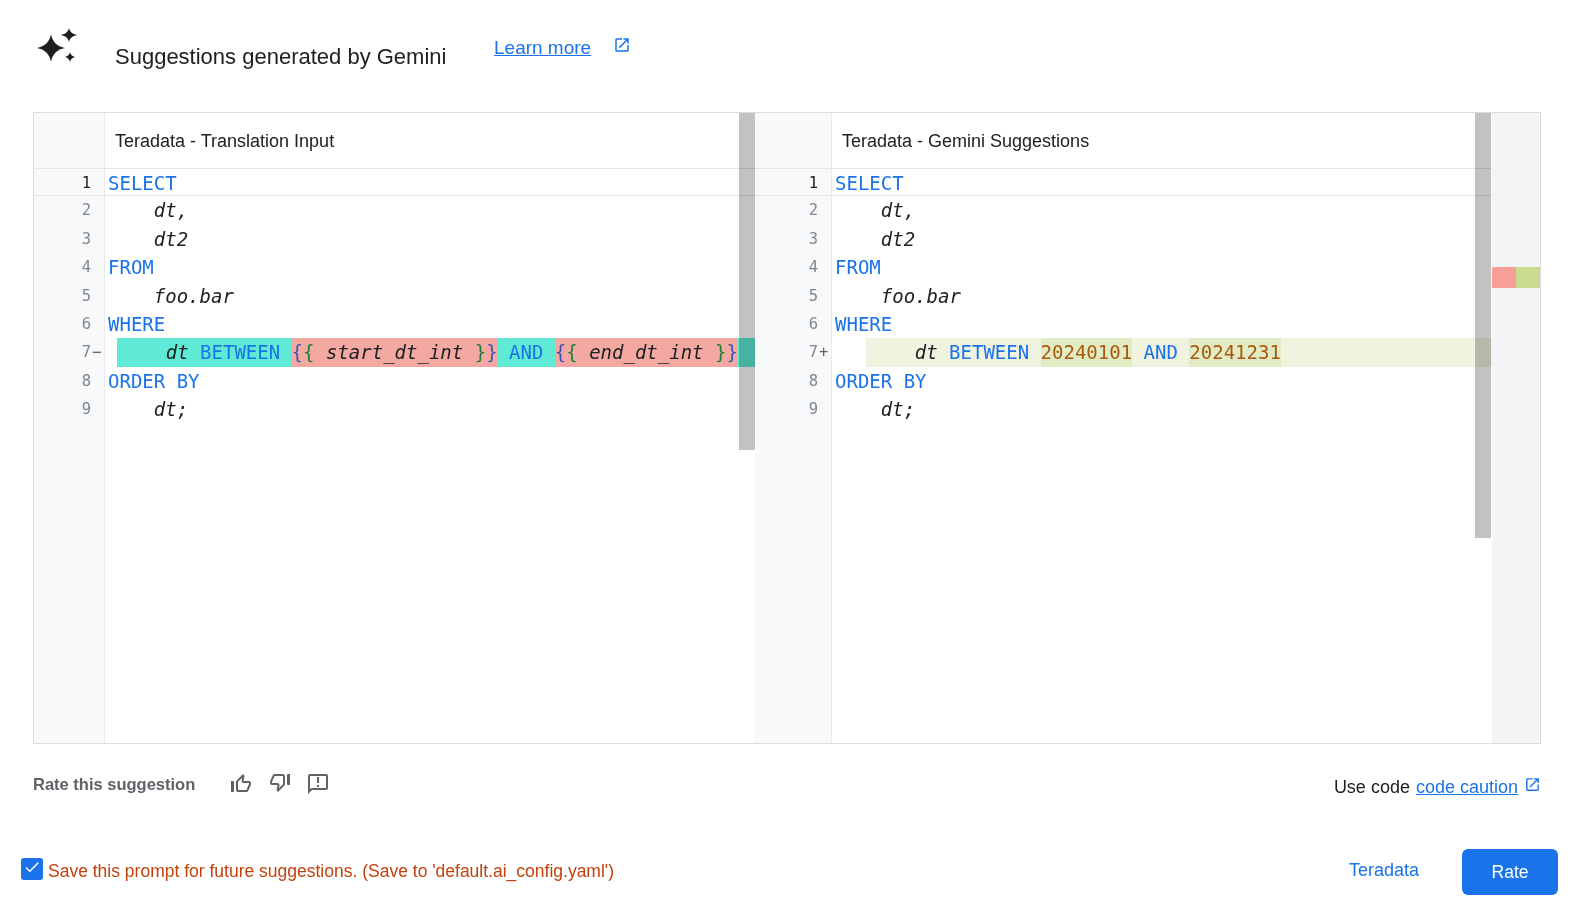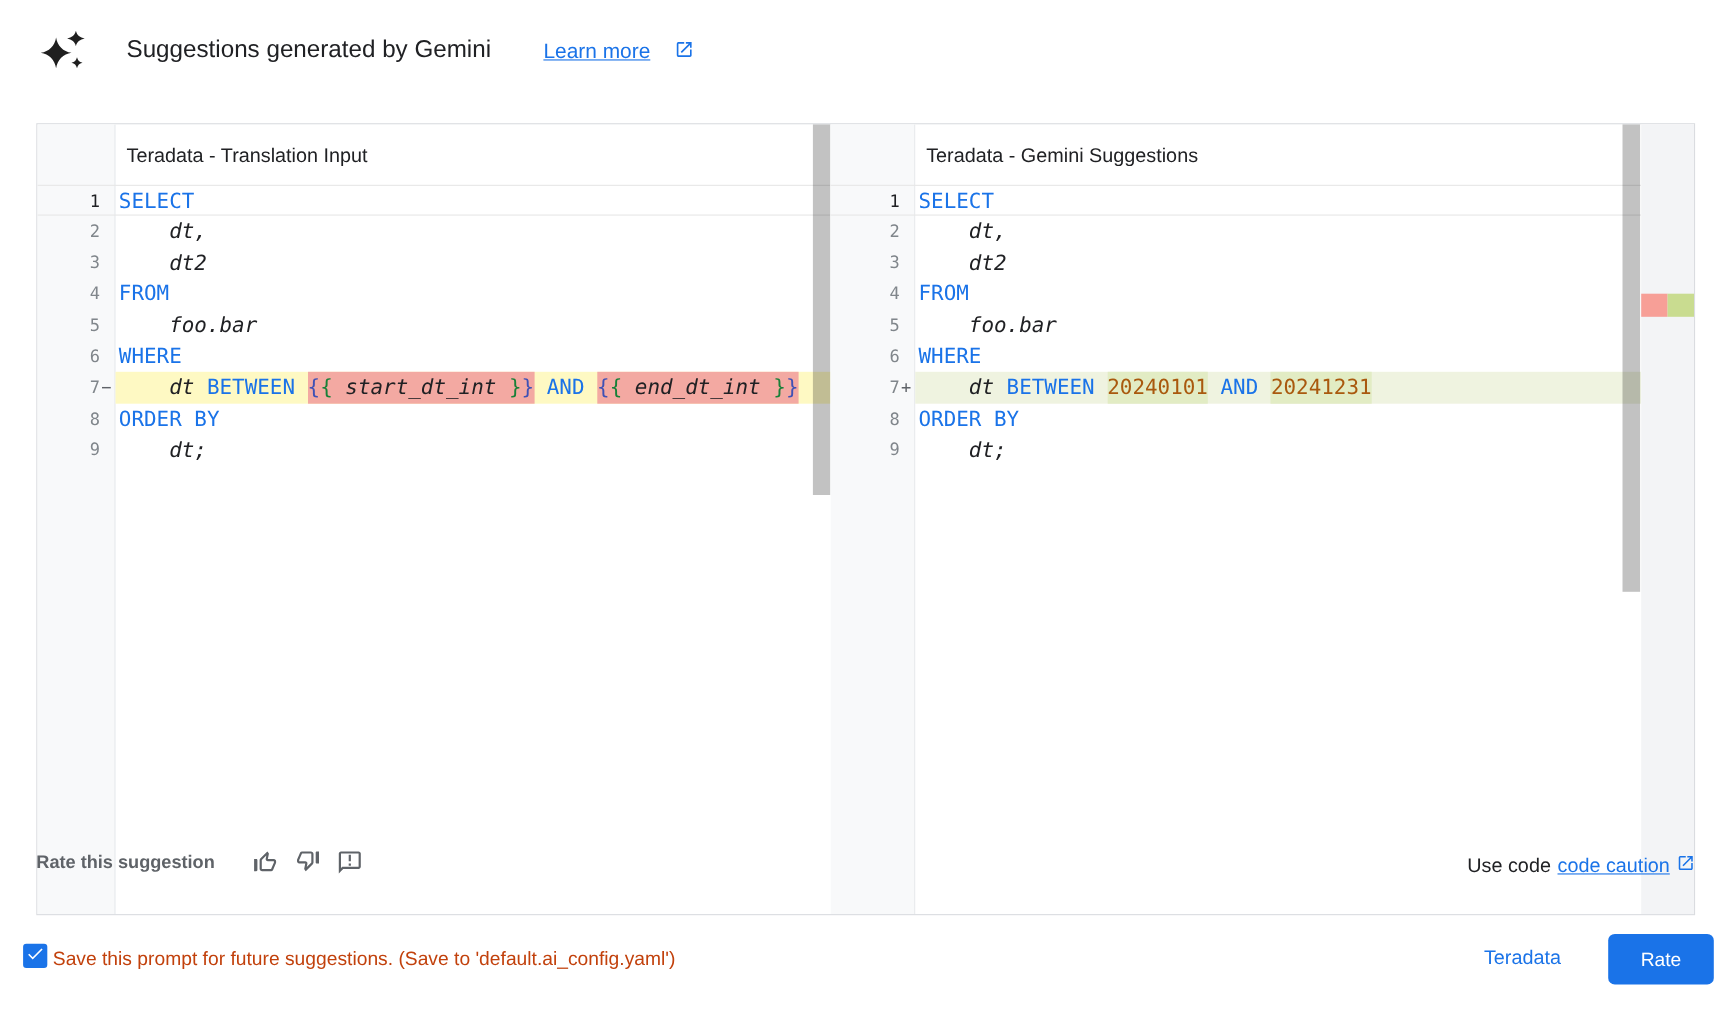--- a/index.html
+++ b/index.html
@@ -1,38 +1,38 @@
 <!DOCTYPE html>
 <html><head>
 <meta charset="utf-8">
 <style>
   html,body{margin:0;padding:0;background:#fff;}
   body{width:1574px;height:918px;position:relative;font-family:"Liberation Sans",sans-serif;color:#202124;overflow:hidden;}
   .abs{position:absolute;}
 
   
-  .hdr-title{left:115px;top:32px;font-size:22px;color:#202124;}
+  .hdr-title{left:115px;top:44px;font-size:22px;color:#202124;}
   .hdr-link{left:494px;top:36px;font-size:19px;color:#1a73e8;display:flex;align-items:center;gap:22px;cursor:pointer;}
   .hdr-link .lbl{text-decoration:underline;font-weight:500;}
 
   
-  .diff-box{left:33px;top:112px;width:1508px;height:720px;border:1px solid #dadce0;box-sizing:border-box;background:#fff;}
+  .diff-box{left:33px;top:112px;width:1508px;height:632px;border:1px solid #dadce0;box-sizing:border-box;background:#fff;}
   .editor{position:absolute;top:0;bottom:0;overflow:hidden;}
   .gutter-bg{position:absolute;left:0;top:0;bottom:0;background:#f8f9fa;border-right:1px solid #e8eaed;}
   .editor-title{position:absolute;top:18px;font-size:18px;color:#202124;white-space:nowrap;}
   .rows{position:absolute;left:0;top:55px;}
   .row{height:28.4px;display:flex;box-sizing:border-box;}
   .row.active{border-top:1px solid #e7e7e7;border-bottom:1px solid #e7e7e7;}
   .gut{display:flex;flex:none;font-family:"DejaVu Sans Mono",monospace;font-size:15.5px;line-height:28.4px;color:#80868b;}
   .gnum{flex:1;text-align:right;}
   .gnum.gactive{color:#202124;}
   .gsuf{width:13px;text-align:left;padding-left:1px;color:#5f6368;}
   .code{flex:1;font-family:"DejaVu Sans Mono",monospace;font-size:19px;line-height:28.4px;white-space:pre;padding-left:3px;color:#202124;}
-  .code.del-line{background:#fef9c3;}
-  .code.add-line{background:#eff3e0;}
+  .code.del-line{background:#5eead4;margin-left:12px;}
+  .code.add-line{background:#eff3e0;margin-left:34px;}
   .seg{display:inline-block;height:100%;}
   .del-seg{background:#f3a9a2;}
   .add-seg{background:#e2ecc4;}
   .tok.kw{color:#1a73e8;}
   .tok.tx{color:#202124;font-style:italic;}
   .tok.num{color:#a9590e;}
   .tok.bo{color:#3f51b5;}
   .tok.bi{color:#188038;}
   .scroll-thumb{position:absolute;top:0;width:16px;background:rgba(0,0,0,0.24);}
   .ruler{position:absolute;right:0;top:0;bottom:0;width:48px;background:#f3f4f6;}

